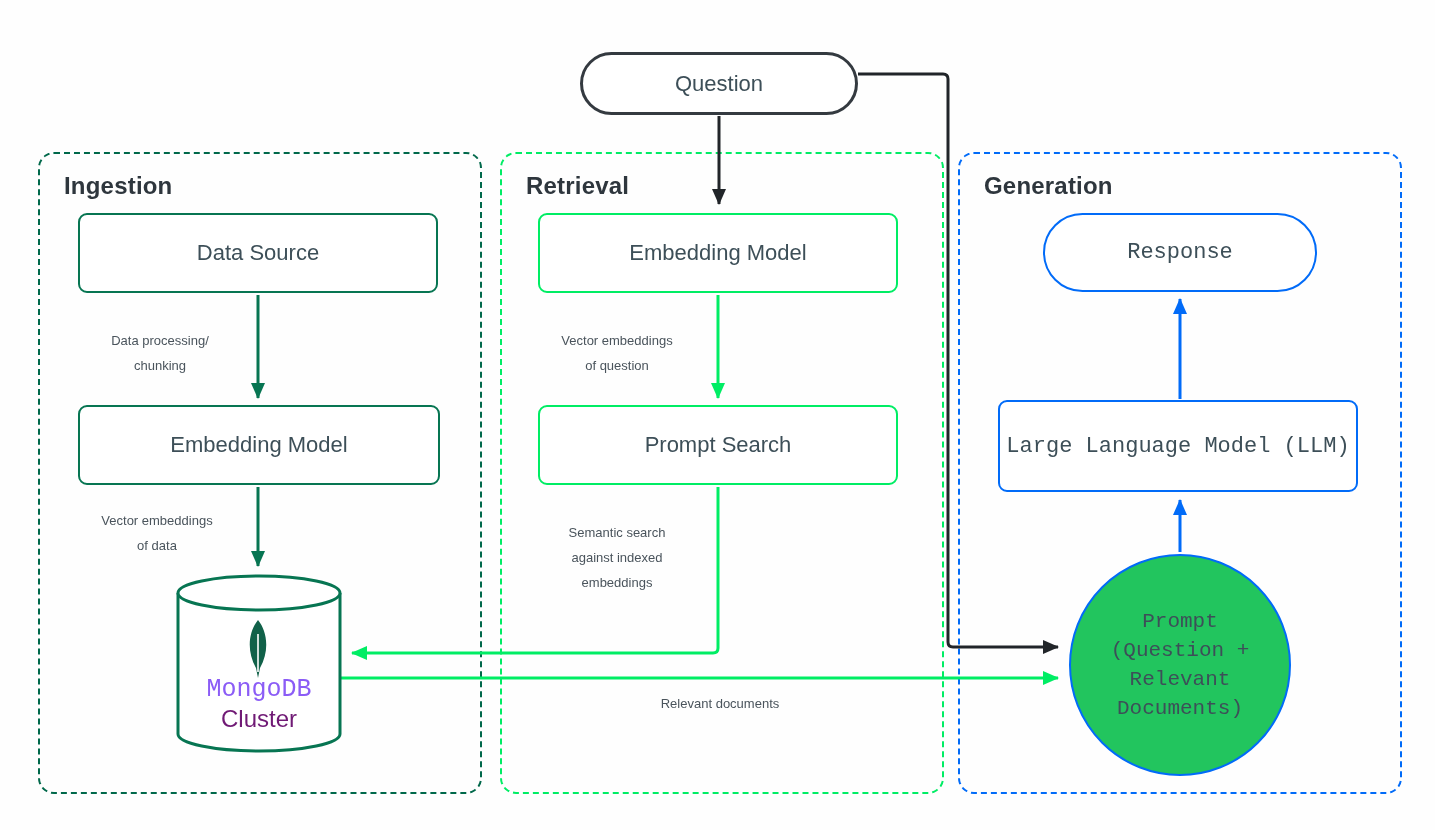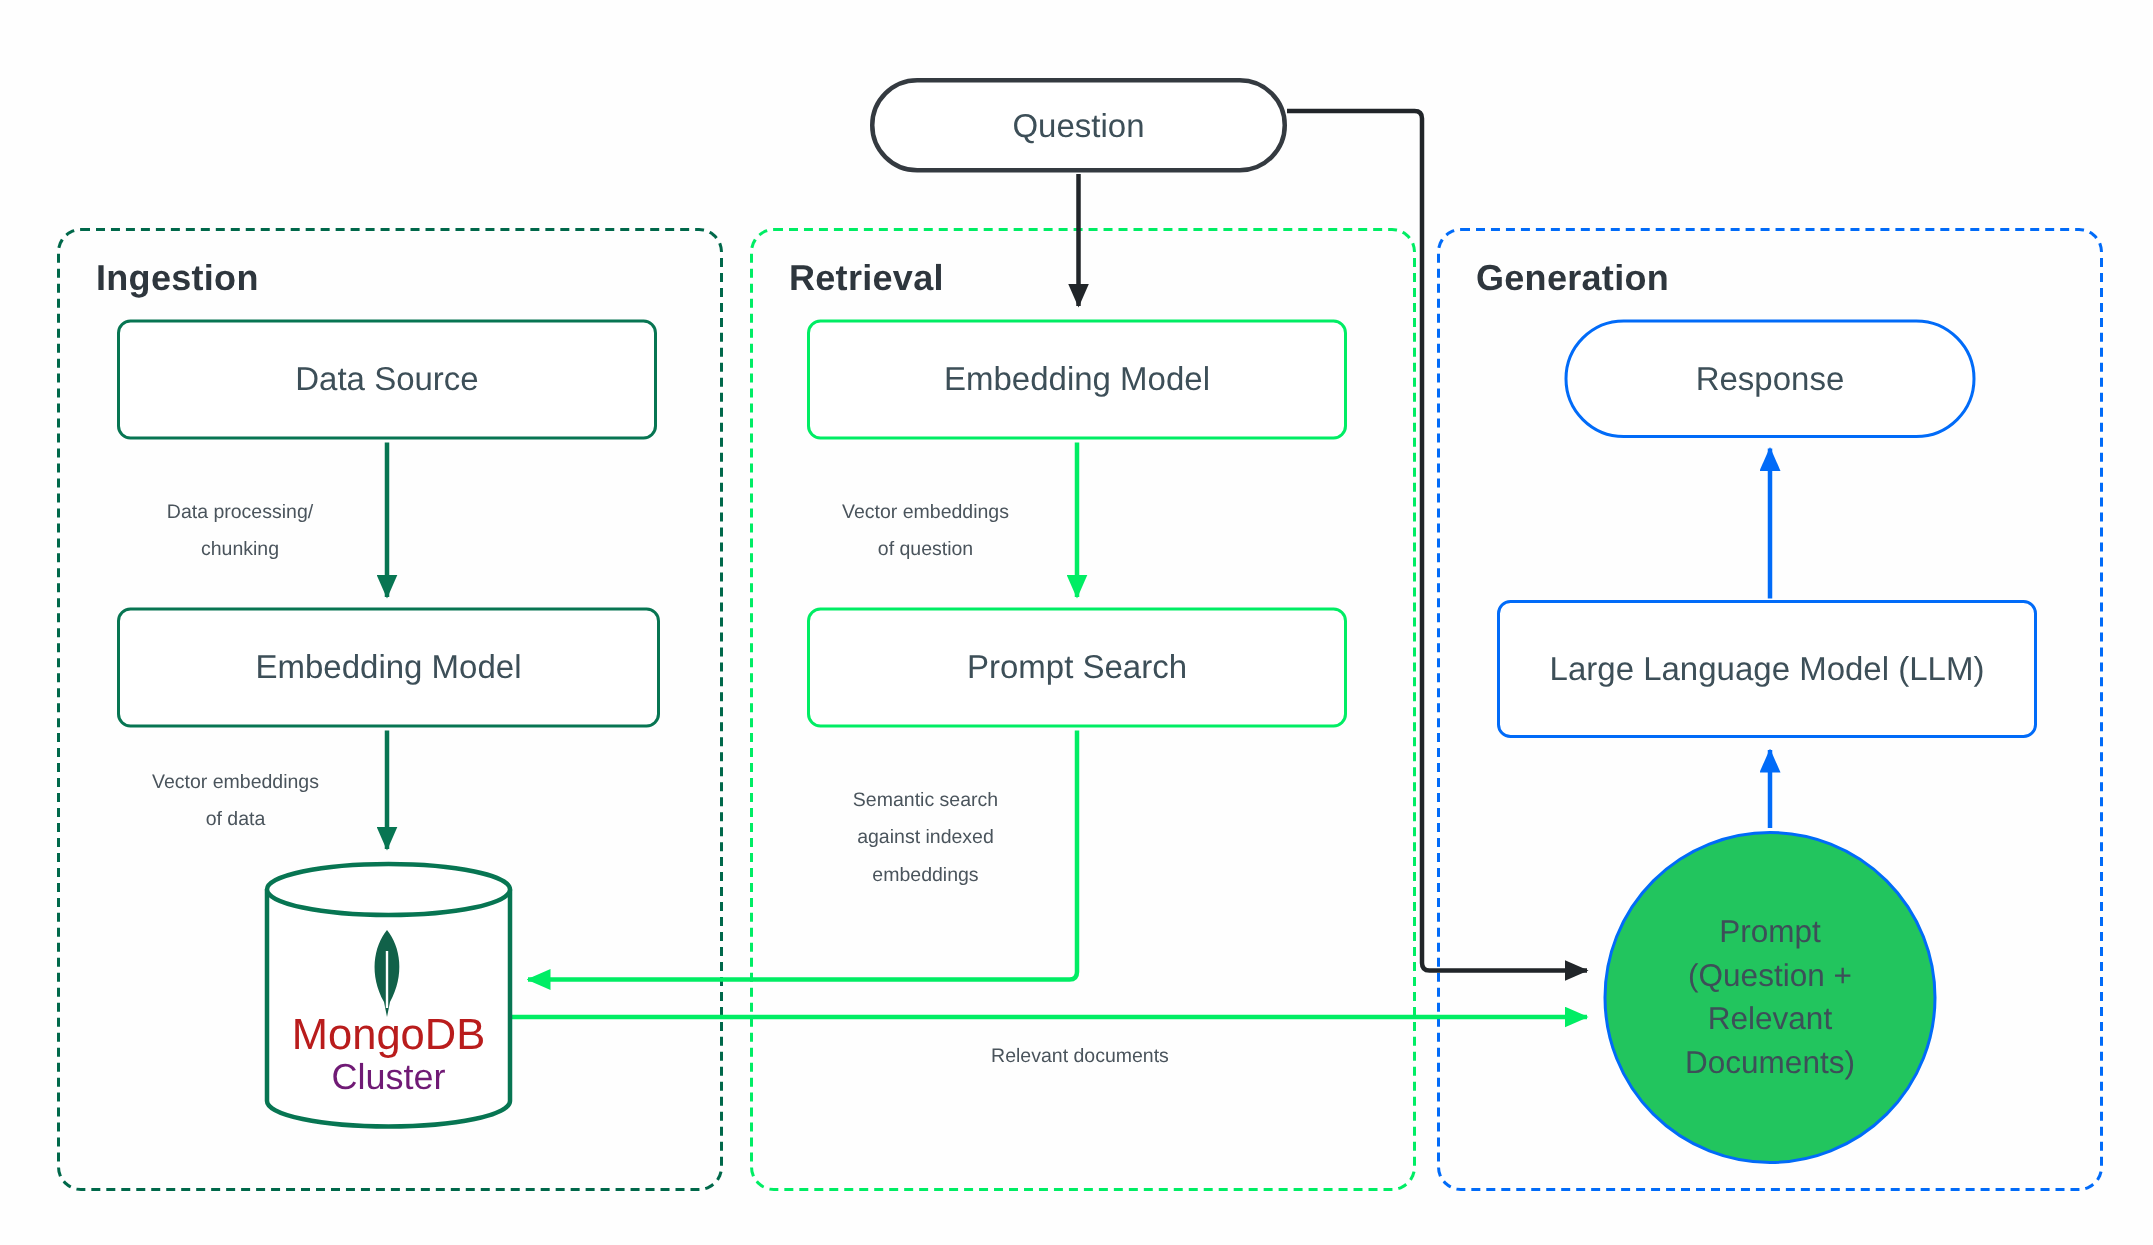--- a/index.html
+++ b/index.html
@@ -20,21 +20,21 @@
   svg.wires{position:absolute;left:0;top:0;width:1435px;height:830px;pointer-events:none;}
   
   .node{
     position:absolute;display:flex;align-items:center;justify-content:center;
     background:#ffffff;color:#3D4F58;font-size:22px;text-align:center;box-sizing:border-box;
   }
   .rect{border-radius:9px;}
   .pill{border-radius:42px;}
   .b-dgreen{border:2.5px solid #077552;}
   .b-bgreen{border:2.5px solid #00ED64;}
-  .b-blue{border:2.5px solid #016BF8;}
+  .b-blue{border:2.5px solid #016BF8;font-family:Liberation Mono, monospace;}
   .b-black{border:3px solid #343a40;}
   .n-question{left:580px;top:36px;width:278px;height:63px;margin-top:16px;}
   .n-data-source{left:78px;top:213px;width:360px;height:80px;}
   .n-embed-ing{left:78px;top:405px;width:362px;height:80px;}
   .n-embed-ret{left:538px;top:213px;width:360px;height:80px;}
   .n-vector-search{left:538px;top:405px;width:360px;height:80px;}
   .n-response{left:1043px;top:213px;width:274px;height:79px;}
   .n-llm{left:998px;top:400px;width:360px;height:92px;}
   .n-prompt{
     left:1069px;top:554px;width:222px;height:222px;border-radius:50%;
@@ -47,21 +47,21 @@
   }
   .l-processing{left:60px;top:328px;width:200px;}
   .l-vec-data{left:57px;top:508px;width:200px;}
   .l-vec-question{left:517px;top:328px;width:200px;}
   .l-semantic{left:507px;top:520px;width:220px;}
   .l-relevant{left:600px;top:691px;width:240px;white-space:nowrap;}
   
   .mongo-text{
     position:absolute;left:178px;top:676px;width:162px;text-align:center;pointer-events:none;
   }
-  .mongo-line1{font-size:29px;color:#b91c1c;line-height:28px;}
+  .mongo-line1{font-size:25px;color:#8b5cf6;line-height:28px;font-family:Liberation Mono, monospace;}
   .mongo-line2{font-size:24px;color:#701a75;line-height:29px;}
 </style>
 </head>
 <body>
 
 <div class="canvas">
 
   <div class="section ingestion">
     <div class="section-title">Ingestion</div>
   </div>

